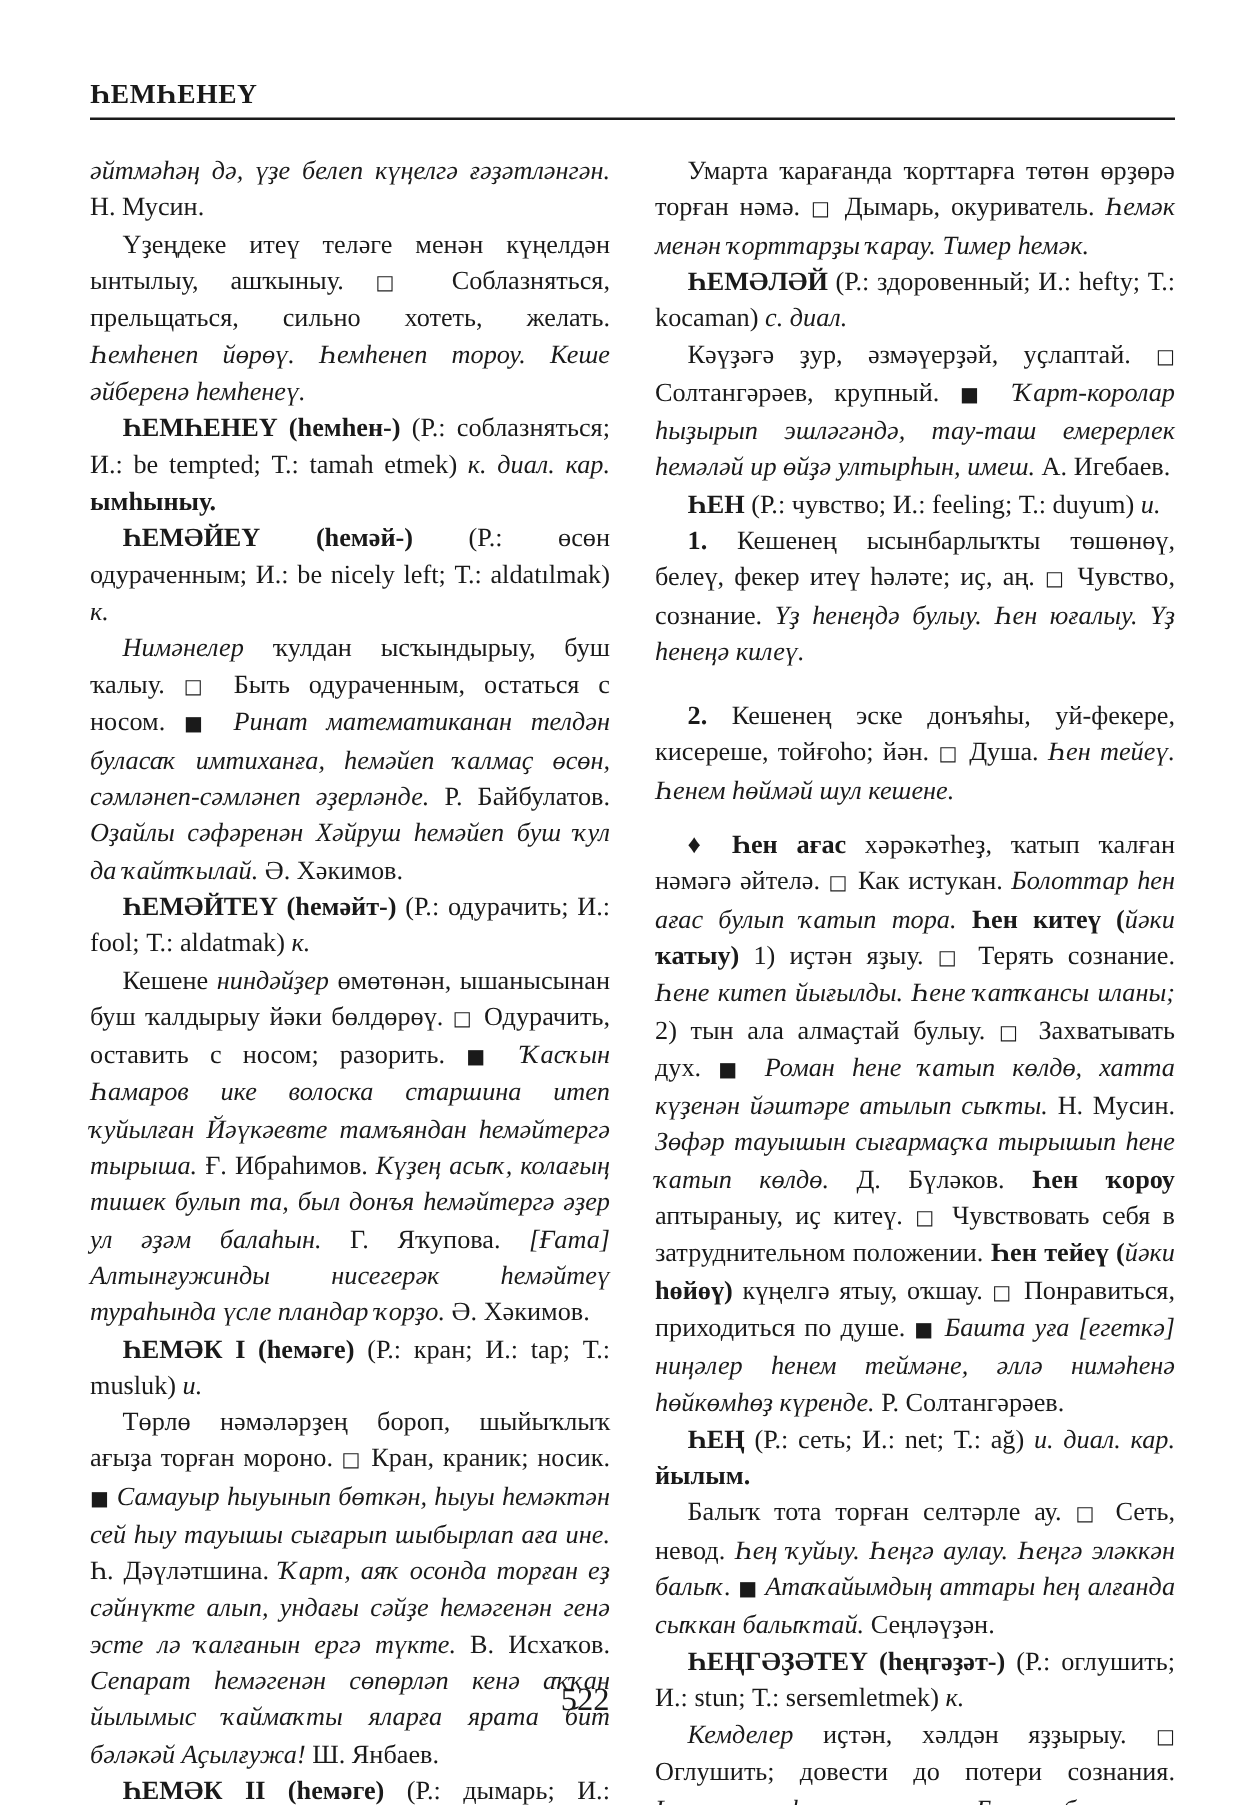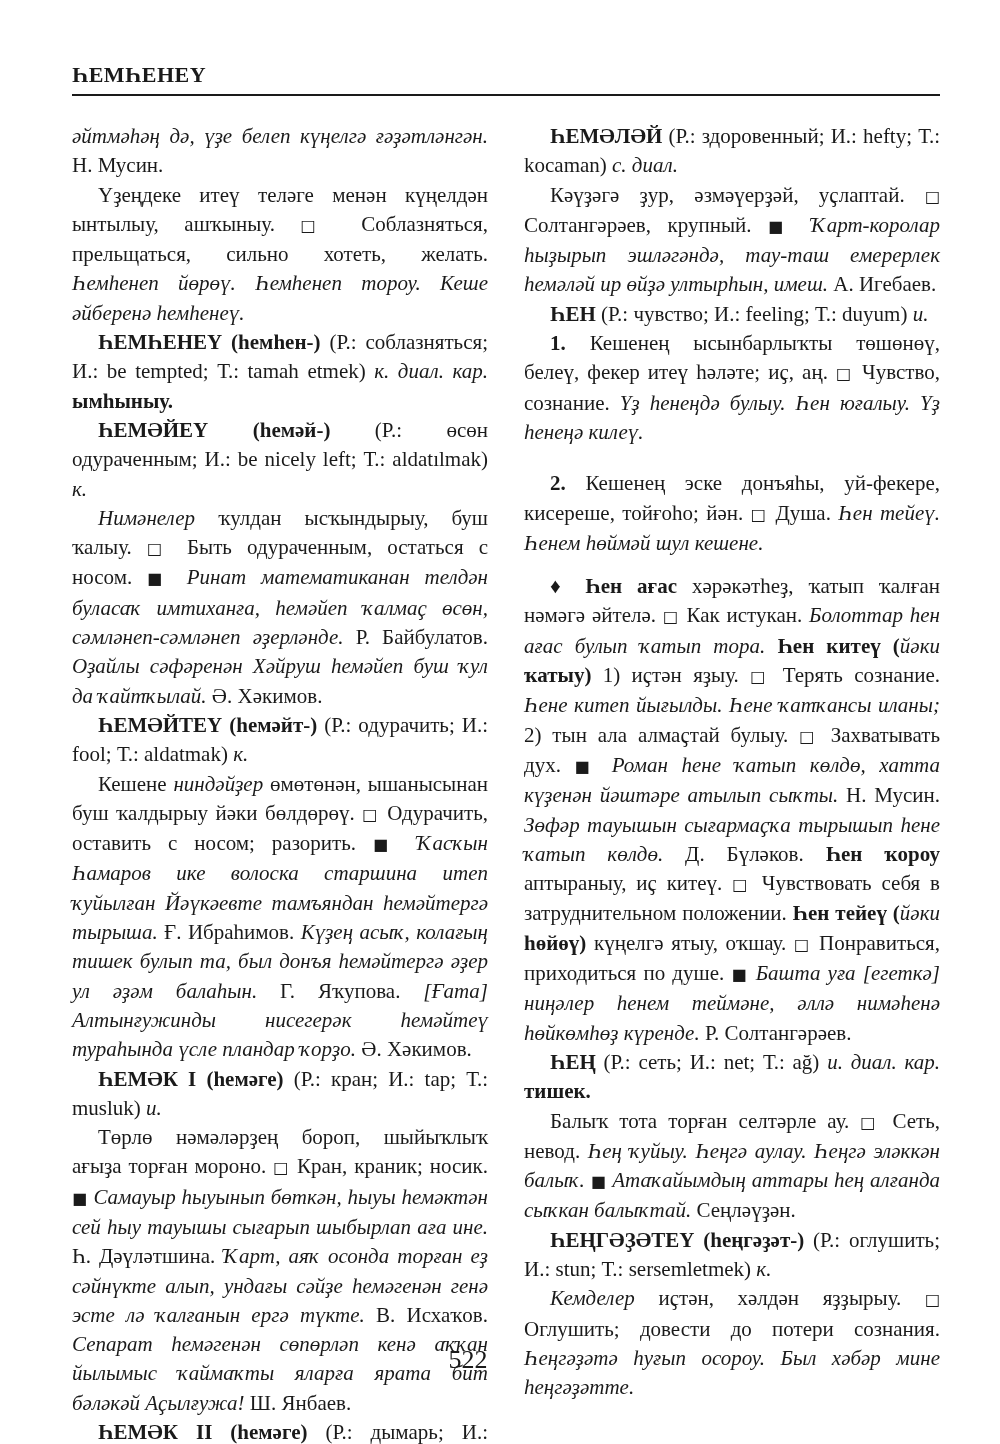--- a/index.html
+++ b/index.html
@@ -73,20 +73,23 @@
   <p class="para">
     <span>Төрлө нәмәләрҙең бороп, шыйыҡлыҡ ағыҙа торған мороно. </span><span class="sq">□</span><span> Кран, краник; носик. </span><span class="bsq">■</span> <span class="it">Самауыр һыуынып бөткән, һыуы һемәктән сей һыу тауышы сығарып шыбырлап аға ине.</span><span> Һ. Дәүләтшина. </span><span class="it">Ҡарт, аяҡ осонда торған еҙ сәйнүкте алып, ундағы сәйҙе һемәгенән генә эсте лә ҡалғанын ергә түкте.</span><span> В. Исхаҡов. </span><span class="it">Сепарат һемәгенән сөпөрләп кенә аҡҡан йылымыс ҡаймаҡты яларға ярата бит бәләкәй Аҫылғужа!</span><span> Ш. Янбаев.</span>
   </p>
 
   <p class="para">
     <span class="hw">ҺЕМӘК II (һемәге)</span><span> (Р.: дымарь; И.: fumigator; Т.: tütsüleme aleti) </span>
   </p>
 </div>
 
 <div class="col right">
+  <p class="para">
+    <span>Умарта ҡарағанда ҡорттарға төтөн өрҙөрә торған нәмә. </span><span class="sq">□</span><span> Дымарь, окуриватель. </span><span class="it">Һемәк менән ҡорттарҙы ҡарау. Тимер һемәк.</span>
+  </p>
 
   <p class="para">
     <span class="hw">ҺЕМӘЛӘЙ</span><span> (Р.: здоровенный; И.: hefty; Т.: kocaman) </span><span class="it">с. диал.</span>
   </p>
   <p class="para">
     <span>Кәүҙәгә ҙур, әзмәүерҙәй, уҫлаптай. </span><span class="sq">□</span><span> Солтангәрәев, крупный. </span><span class="bsq">■</span> <span class="it">Ҡарт-королар һыҙырып эшләгәндә, тау-таш емерерлек һемәләй ир өйҙә ултырһын, имеш.</span><span> А. Игебаев.</span>
   </p>
 
   <p class="para">
     <span class="hw">ҺЕН</span><span> (Р.: чувство; И.: feeling; Т.: duyum) </span><span class="it">и.</span>
@@ -95,21 +98,21 @@
     <span class="b">1.</span><span> Кешенең ысынбарлыҡты төшөнөү, белеү, фекер итеү һәләте; иҫ, аң. </span><span class="sq">□</span><span> Чувство, сознание. </span><span class="it">Үҙ һенеңдә булыу. Һен юғалыу. Үҙ һенеңә килеү.</span>
   </p>
   <p class="para" style="margin-top:22px;">
     <span class="b">2.</span><span> Кешенең эске донъяһы, уй-фекере, кисереше, тойғоһо; йән. </span><span class="sq">□</span><span> Душа. </span><span class="it">Һен тейеү. Һенем һөймәй шул кешене.</span>
   </p>
   <p class="para" style="margin-top:14px;">
     <span>♦</span> <span class="b">Һен ағас</span><span> хәрәкәтһеҙ, ҡатып ҡалған нәмәгә әйтелә. </span><span class="sq">□</span><span> Как истукан. </span><span class="it">Болоттар һен ағас булып ҡатып тора.</span><span class="b"> Һен китеү (</span><span class="it">йәки</span><span class="b"> ҡатыу)</span><span> 1) иҫтән яҙыу. </span><span class="sq">□</span><span> Терять сознание. </span><span class="it">Һене китеп йығылды. Һене ҡатҡансы иланы;</span><span> 2) тын ала алмаҫтай булыу. </span><span class="sq">□</span><span> Захватывать дух. </span><span class="bsq">■</span> <span class="it">Роман һене ҡатып көлдө, хатта күҙенән йәштәре атылып сыҡты.</span><span> Н. Мусин. </span><span class="it">Зөфәр тауышын сығармаҫҡа тырышып һене ҡатып көлдө.</span><span> Д. Бүләков. </span><span class="b">Һен ҡороу</span><span> аптыраныу, иҫ китеү. </span><span class="sq">□</span><span> Чувствовать себя в затруднительном положении. </span><span class="b">Һен тейеү (</span><span class="it">йәки</span><span class="b"> һөйөү)</span><span> күңелгә ятыу, оҡшау. </span><span class="sq">□</span><span> Понравиться, приходиться по душе. </span><span class="bsq">■</span> <span class="it">Башта уға [егеткә] ниңәлер һенем теймәне, әллә нимәһенә һөйкөмһөҙ күренде.</span><span> Р. Солтангәрәев.</span>
   </p>
 
   <p class="para">
-    <span class="hw">ҺЕҢ</span><span> (Р.: сеть; И.: net; Т.: ağ) </span><span class="it">и. диал. кар.</span><span class="b"> тишек.</span>
+    <span class="hw">ҺЕҢ</span><span> (Р.: сеть; И.: net; Т.: ağ) </span><span class="it">и. диал. кар.</span><span class="b"> йылым.</span>
   </p>
   <p class="para">
     <span>Балыҡ тота торған селтәрле ау. </span><span class="sq">□</span><span> Сеть, невод. </span><span class="it">Һең ҡуйыу. Һеңгә аулау. Һеңгә эләккән балыҡ.</span> <span class="bsq">■</span> <span class="it">Атаҡайымдың аттары һең алғанда сыҡкан балыҡтай.</span><span> Сеңләүҙән.</span>
   </p>
 
   <p class="para">
     <span class="hw">ҺЕҢГӘҘӘТЕҮ (һеңгәҙәт-)</span><span> (Р.: оглушить; И.: stun; Т.: sersemletmek) </span><span class="it">к.</span>
   </p>
   <p class="para">
     <span class="it">Кемделер</span><span> иҫтән, хәлдән яҙҙырыу. </span><span class="sq">□</span><span> Оглушить; довести до потери сознания. </span><span class="it">Һеңгәҙәтә һуғып осороу. Был хәбәр мине һеңгәҙәтте.</span>

